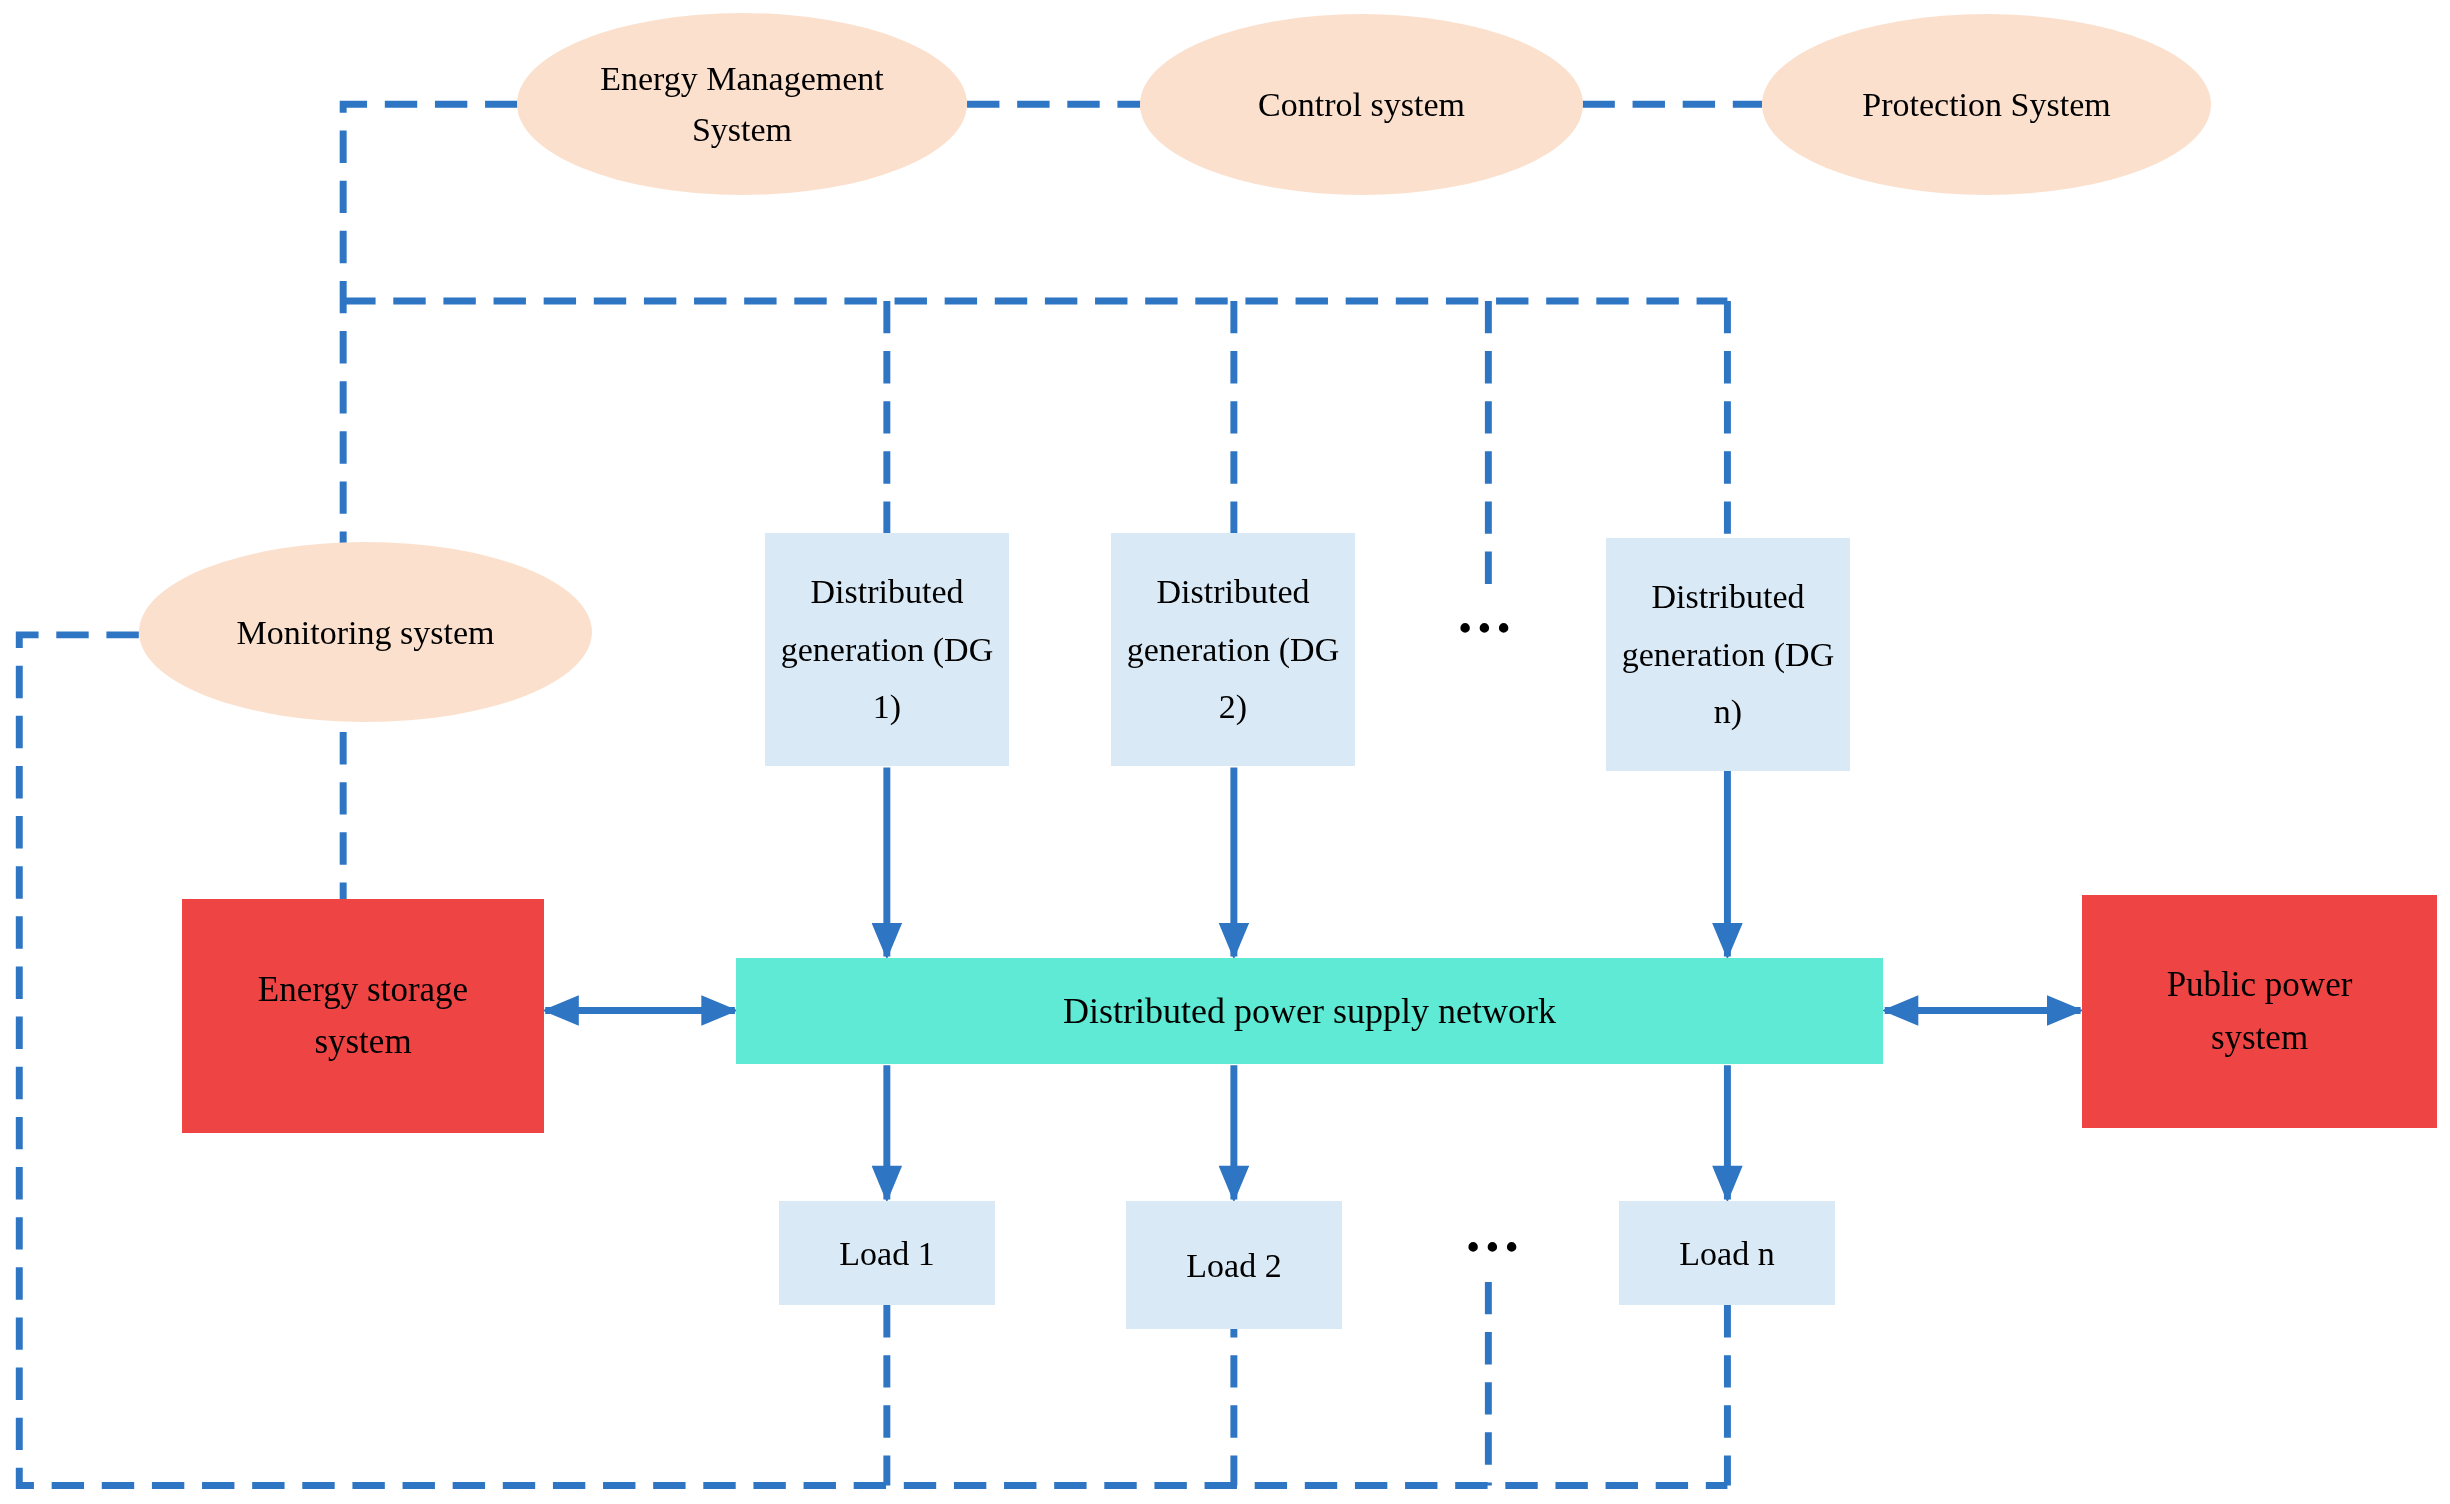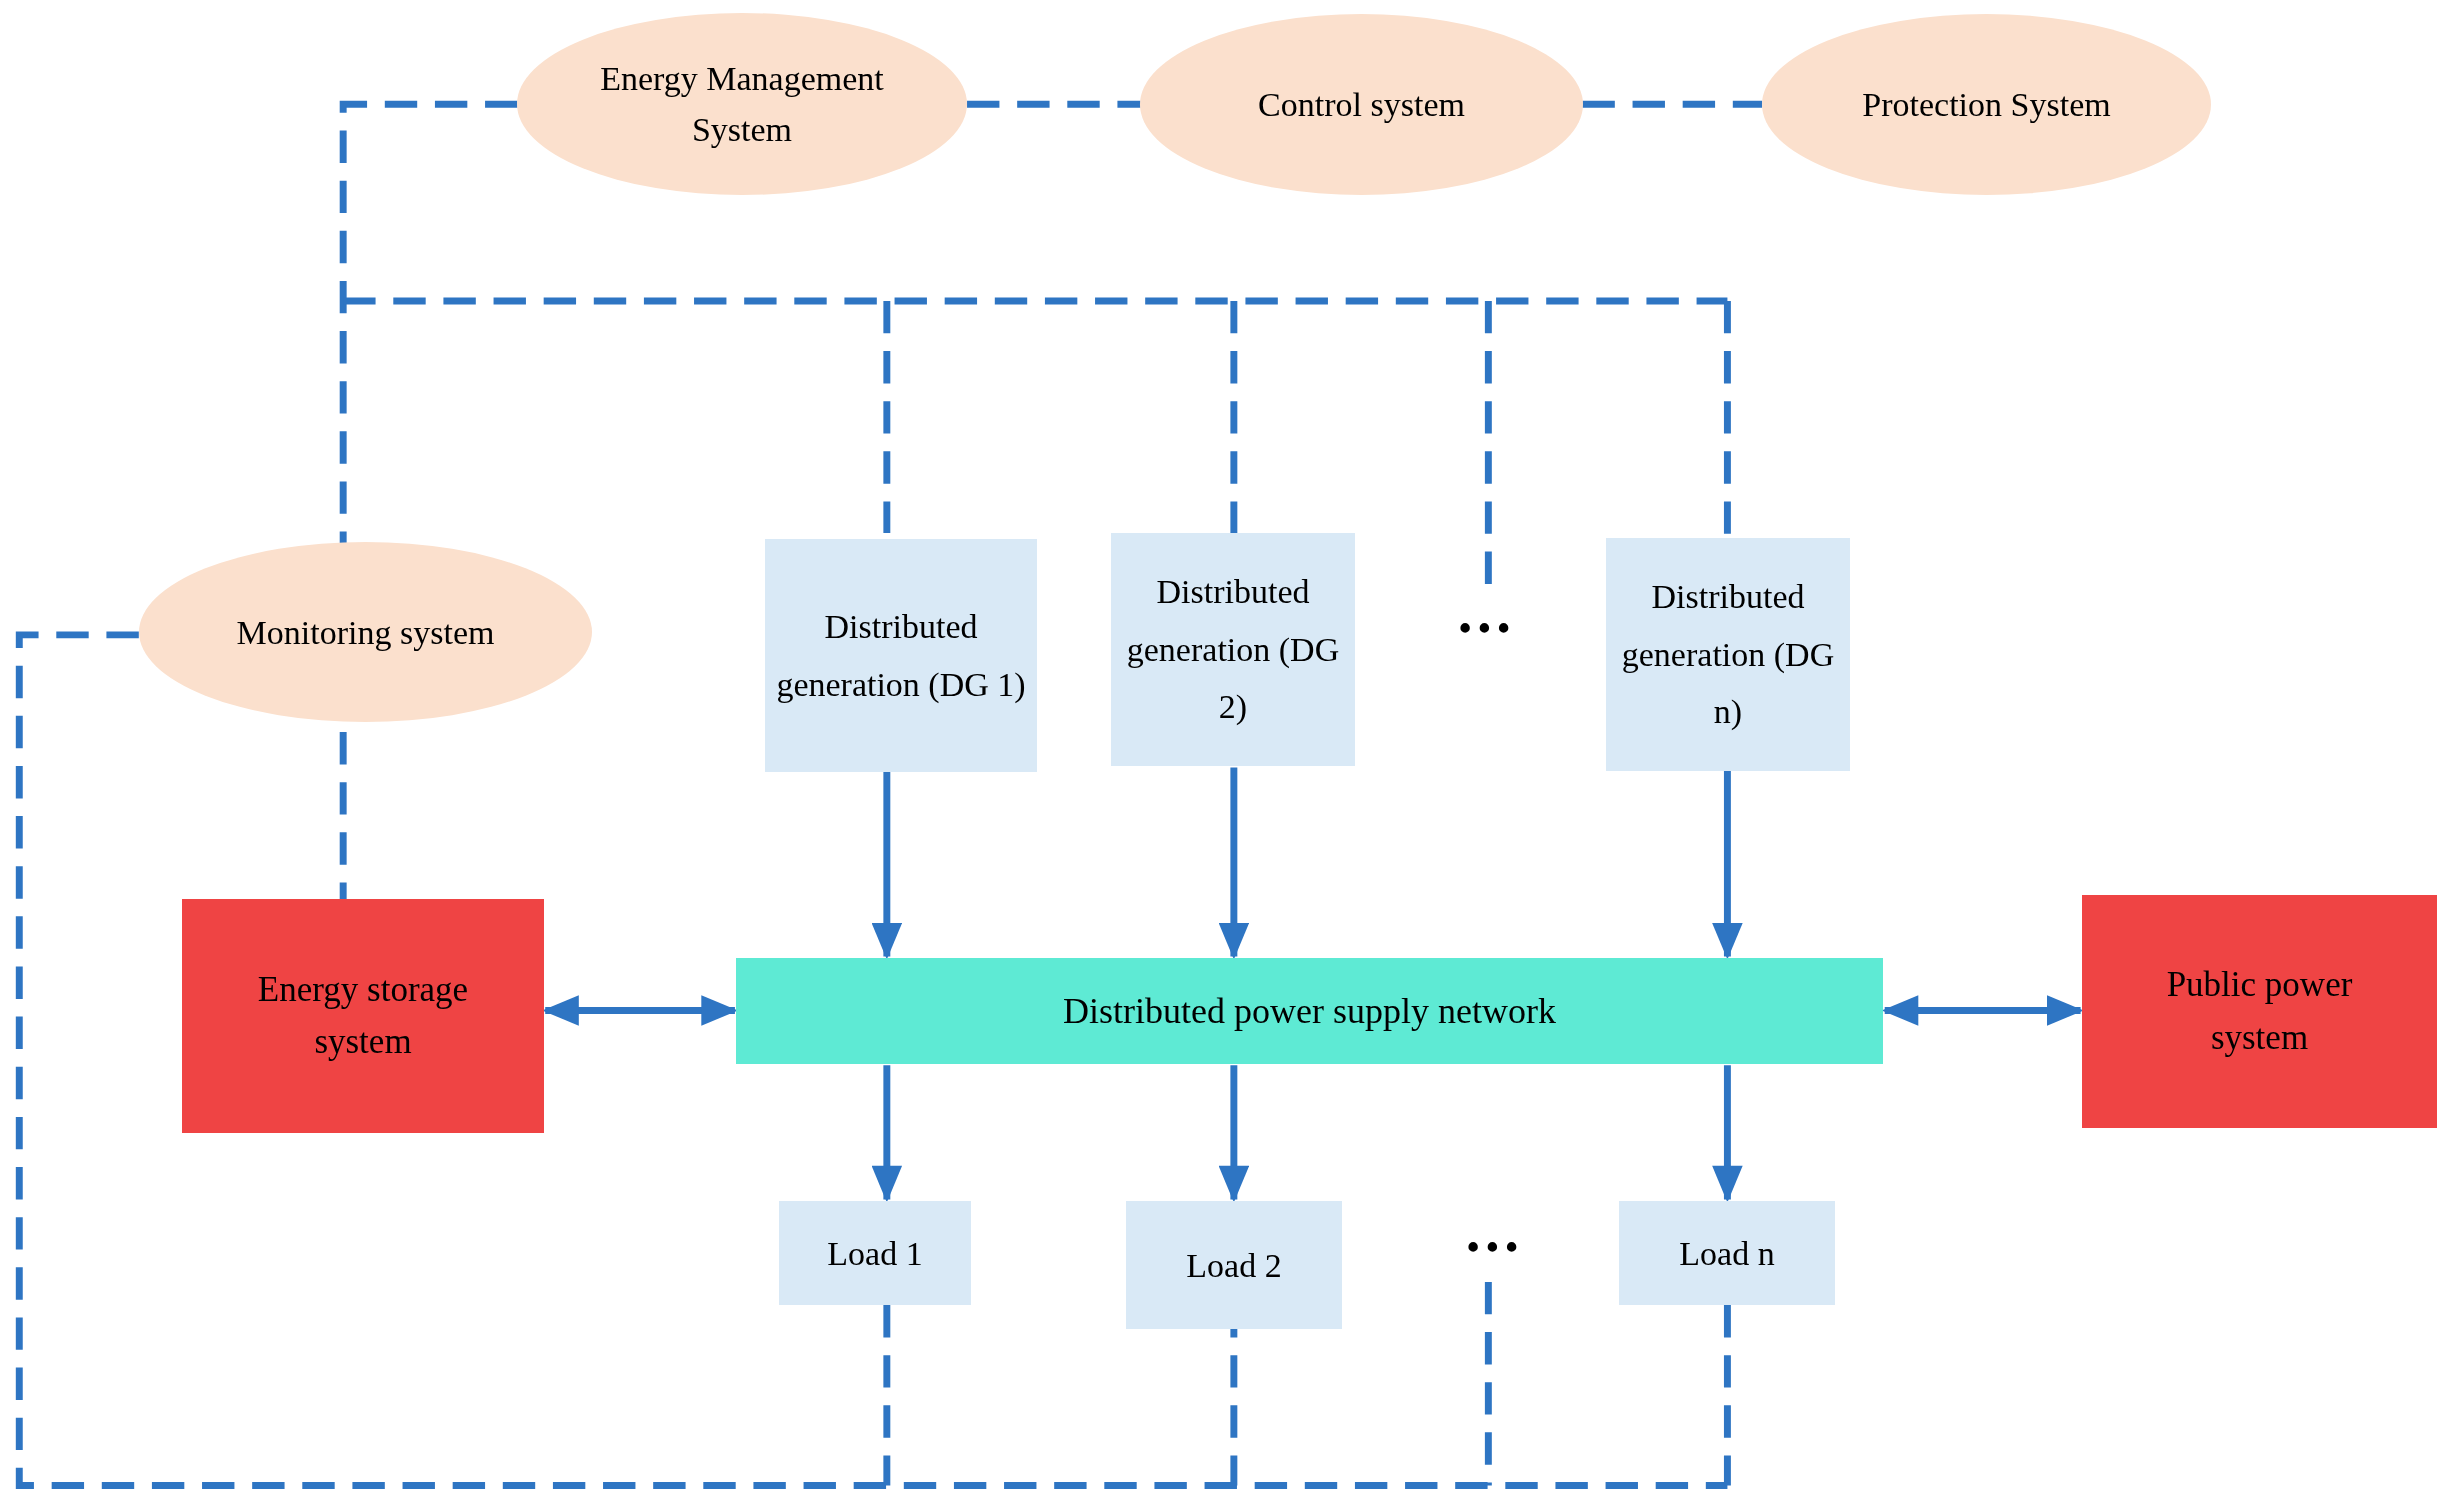--- a/index.html
+++ b/index.html
@@ -100,21 +100,21 @@
   </div>
 
   <div class="node ellipse" style="left:139px;top:542px;width:453px;height:180px;">
     <span class="inner">Monitoring system</span>
   </div>
 
   <div class="node ellipse" style="left:1762px;top:14px;width:449px;height:181px;">
     <span class="inner">Protection System</span>
   </div>
 
-  <div class="node bluebox" style="left:765px;top:533px;width:272px;height:233px;margin-top:6px;">
+  <div class="node bluebox" style="left:765px;top:533px;width:244px;height:233px;">
     <span class="inner">Distributed generation (DG 1)</span>
   </div>
 
   <div class="node bluebox" style="left:1111px;top:533px;width:244px;height:233px;">
     <span class="inner">Distributed generation (DG 2)</span>
   </div>
 
   <div class="dots" style="left:1411px;top:609px;width:154px;">•••</div>
 
   <div class="node bluebox" style="left:1606px;top:538px;width:244px;height:233px;">
@@ -126,21 +126,21 @@
   </div>
 
   <div class="node greenbox" style="left:182px;top:899px;width:362px;height:234px;">
     <span class="inner w340">Energy storage system</span>
   </div>
 
   <div class="node greenbox" style="left:2082px;top:895px;width:355px;height:233px;">
     <span class="inner w320">Public power system</span>
   </div>
 
-  <div class="node loadbox" style="left:779px;top:1201px;width:192px;height:104px;">
+  <div class="node loadbox" style="left:779px;top:1201px;width:216px;height:104px;">
     <span class="inner">Load 1</span>
   </div>
 
   <div class="node loadbox" style="left:1126px;top:1201px;width:216px;height:128px;">
     <span class="inner">Load 2</span>
   </div>
 
   <div class="dots" style="left:1419px;top:1228px;width:154px;">•••</div>
 
   <div class="node loadbox" style="left:1619px;top:1201px;width:216px;height:104px;">

